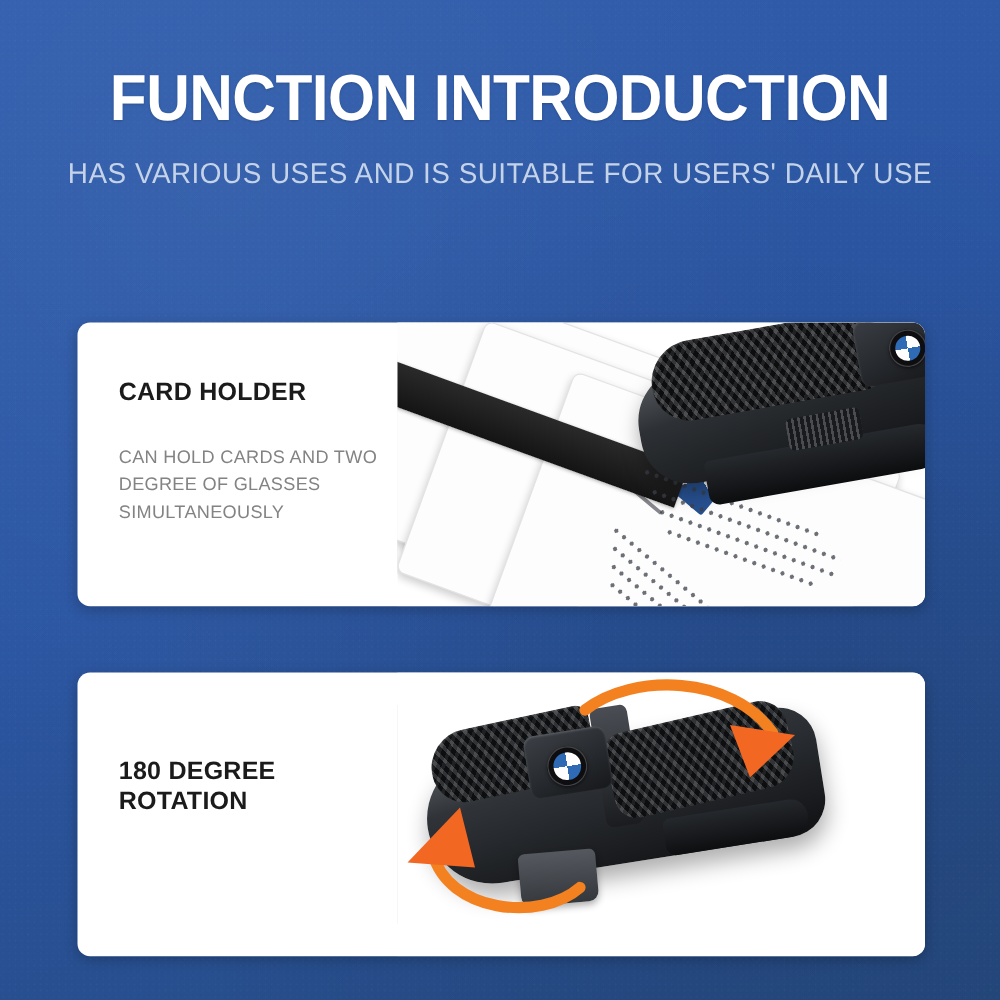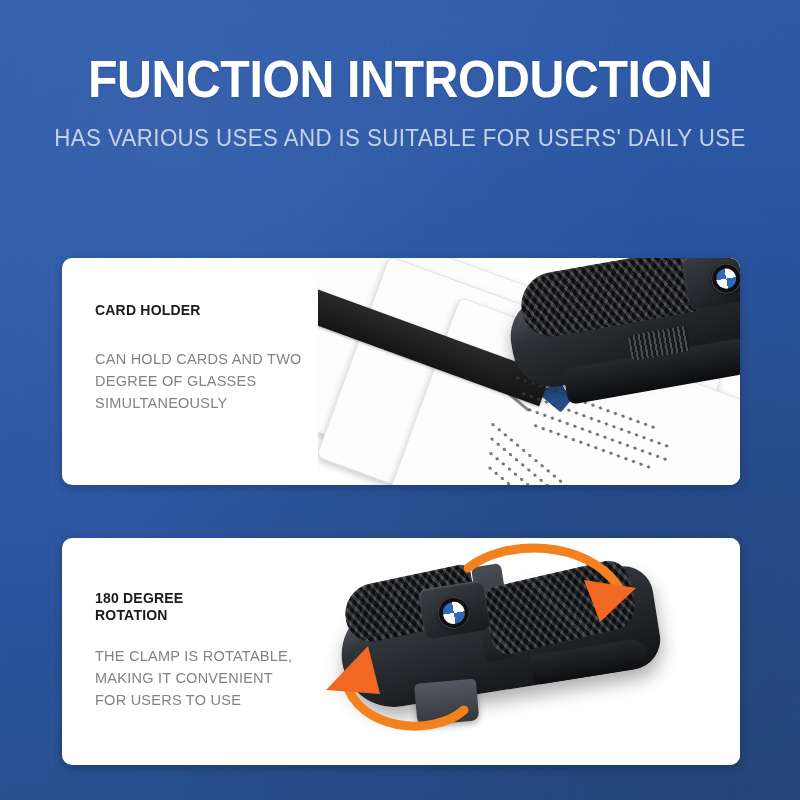--- a/index.html
+++ b/index.html
@@ -84,27 +84,27 @@
   #card-rotation { top: 538px; height: 227px; }
 
   .card-text {
     position: relative;
     flex: 0 0 256px;
     padding: 44px 0 0 33px;
     box-sizing: border-box;
   }
   .card-title {
     margin: 0;
-    font-size: 14px;
+    font-size: 20px;
     line-height: 1.22;
     font-weight: 700;
     color: #1b1b1b;
     letter-spacing: 0.2px;
   }
-  #card-rotation .card-text { padding-top: 52px; }
+  #card-rotation .card-text { padding-top: 67px; }
   .card-desc {
     margin: 30px 0 0 0;
     font-size: 14.5px;
     line-height: 1.5;
     font-weight: 300;
     color: #838383;
     letter-spacing: 0.25px;
     white-space: pre-line;
   }
   #card-rotation .card-desc { margin-top: 22px; }
@@ -400,23 +400,20 @@
 
       </div>
     </div>
   </div>
 
   <div class="card" id="card-rotation" data-interactable="false">
 
     <div class="card-text" data-interactable="false">
       <h2 class="card-title" data-interactable="false" style="white-space:pre-line;">180 DEGREE
 ROTATION</h2>
-      <p class="card-desc" data-interactable="false">THE CLAMP IS ROTATABLE,
-MAKING IT CONVENIENT
- FOR USERS TO USE</p>
       <div class="divider" data-interactable="false"></div>
     </div>
 
     <div class="card-photo" data-interactable="false">
       <div class="scene-rot" data-interactable="false">
 
         <div class="clip2" data-interactable="false">
           <div class="base" data-interactable="false"></div>
           <div class="lip" data-interactable="false"></div>
           <div class="tab" data-interactable="false"></div>

